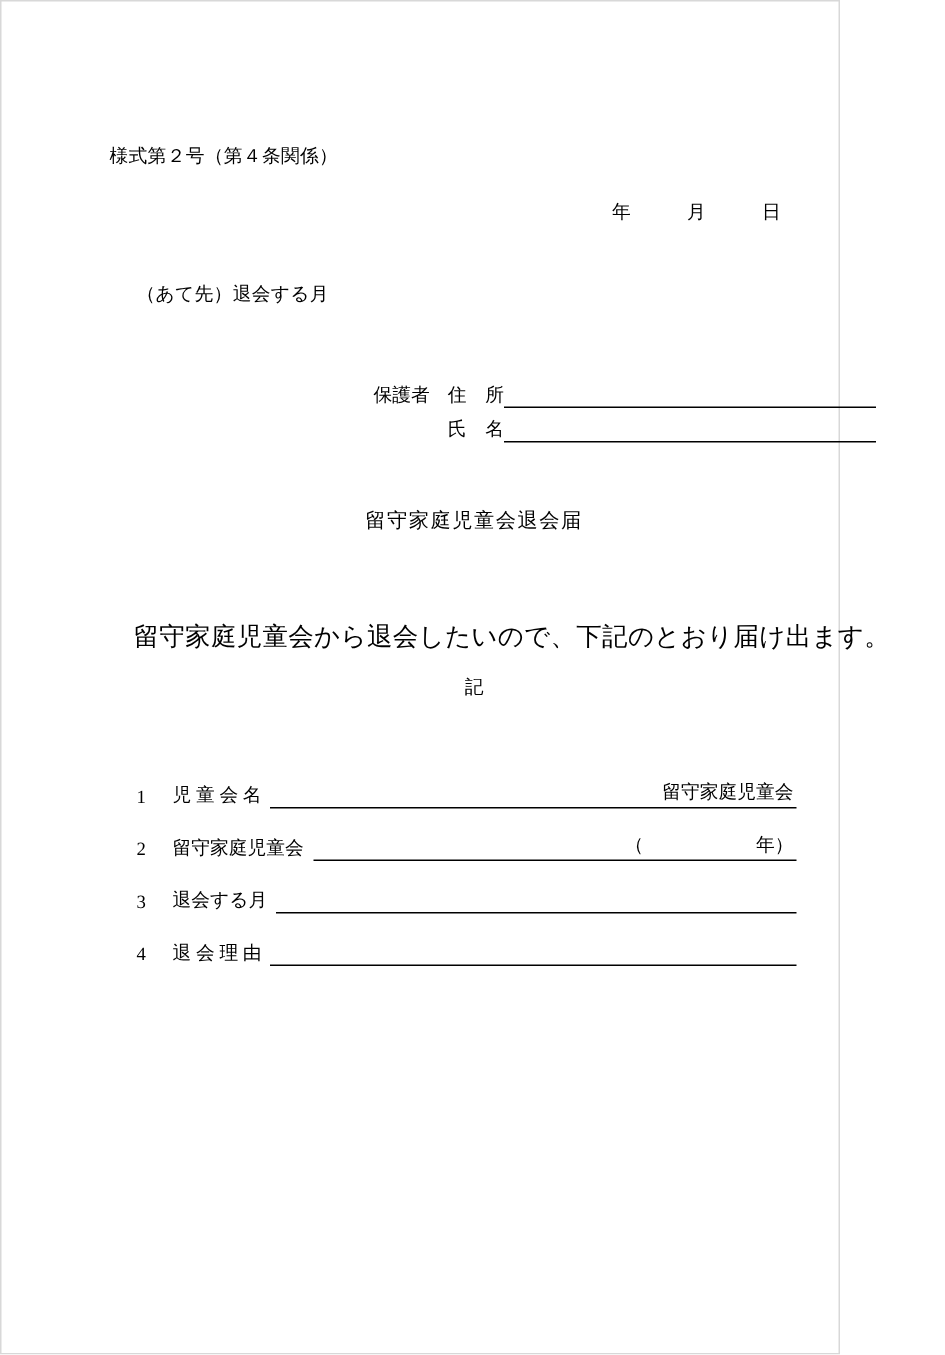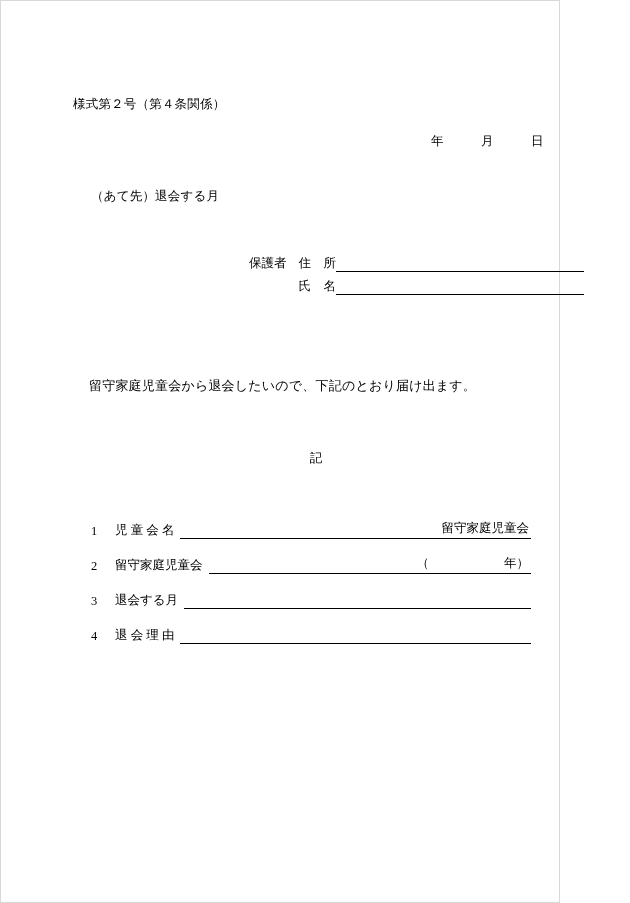--- a/index.html
+++ b/index.html
@@ -36,21 +36,21 @@
   
   .line {
     position: absolute;
     font-size: 12.5px;
     line-height: 1.4;
     white-space: pre;
     letter-spacing: 0.2px;
   }
 
   .form-no   { left: 72px;  top: 95px; }
-  .date-row  { left: 430px; top: 132px; letter-spacing: 0px; }
+  .date-row  { left: 407px; top: 132px; letter-spacing: 0px; }
   .addressee { left: 90px;  top: 187px; }
 
   .guardian-block {
     position: absolute;
     left: 248px;
     top: 248px;
     font-size: 12.5px;
   }
   .guardian-row {
     display: flex;
@@ -73,22 +73,22 @@
     top: 337px;
     width: 630px;
     text-align: center;
     font-size: 13.5px;
     letter-spacing: 1px;
   }
 
   .statement {
     position: absolute;
     left: 88px;
-    top: 376px;
-    font-size: 13px;
+    top: 412px;
+    font-size: 17px;
   }
 
   .ki {
     position: absolute;
     left: 0;
     top: 449px;
     width: 630px;
     text-align: center;
     font-size: 12.5px;
   }
@@ -151,20 +151,21 @@
         <span class="guardian-label" style="padding-left:12px;">住　所</span>
         <span class="rule w-guardian"></span>
       </div>
       <div class="guardian-row">
         <span class="guardian-label" style="visibility:hidden;">保護者</span>
         <span class="guardian-label" style="padding-left:12px;">氏　名</span>
         <span class="rule w-guardian"></span>
       </div>
     </div>
 
+    <div class="title">留守家庭児童会退会届</div>
 
     <div class="line statement">留守家庭児童会から退会したいので、下記のとおり届け出ます。</div>
 
     <div class="ki">記</div>
 
     <div class="items">
 
       <div class="item">
         <span class="item-num">1</span>
         <span class="item-label">児 童 会 名</span>

